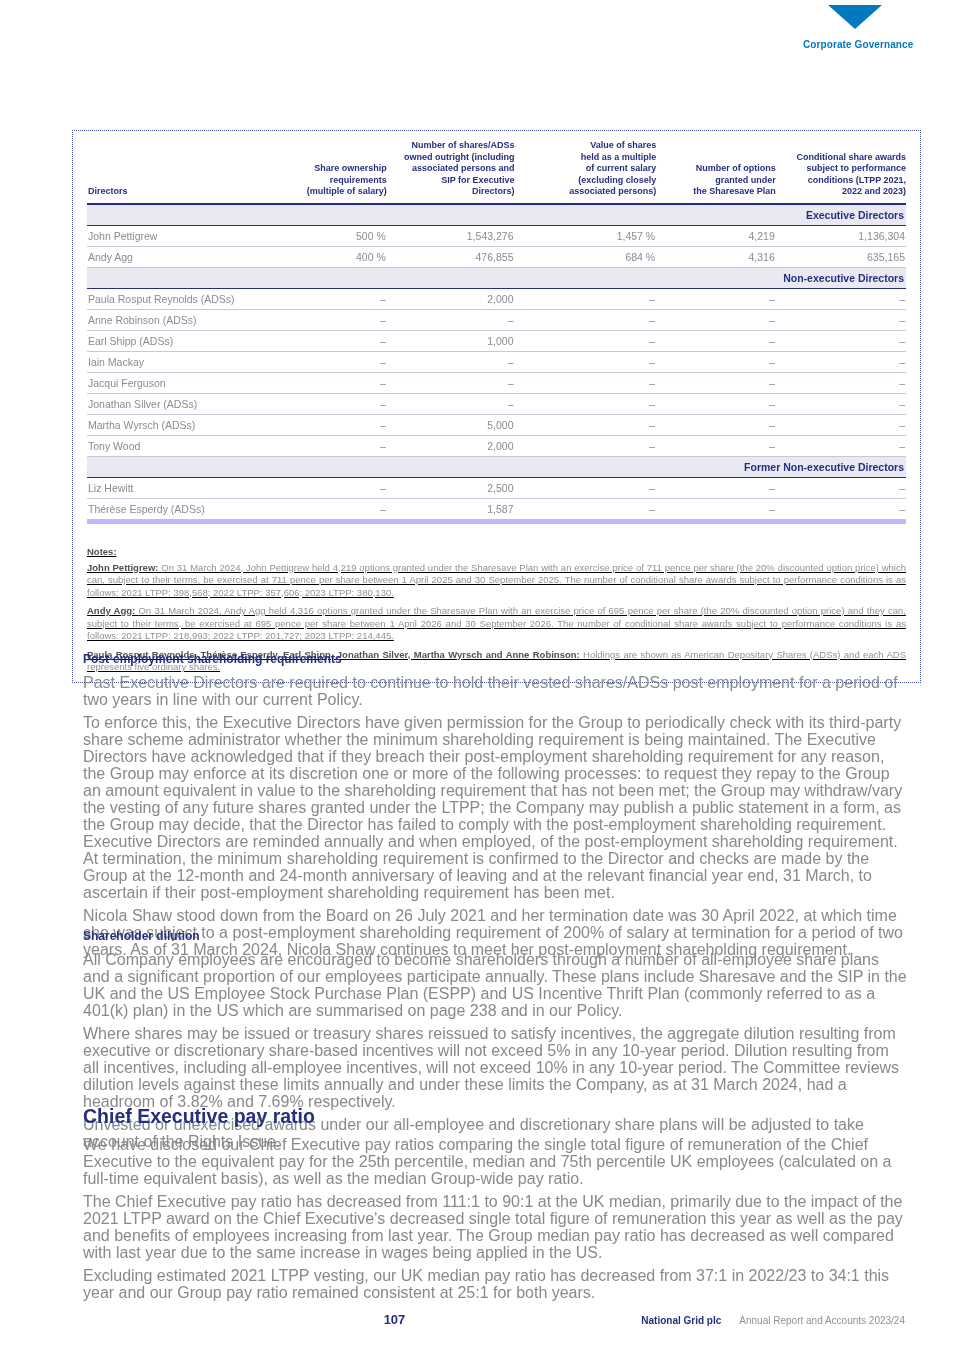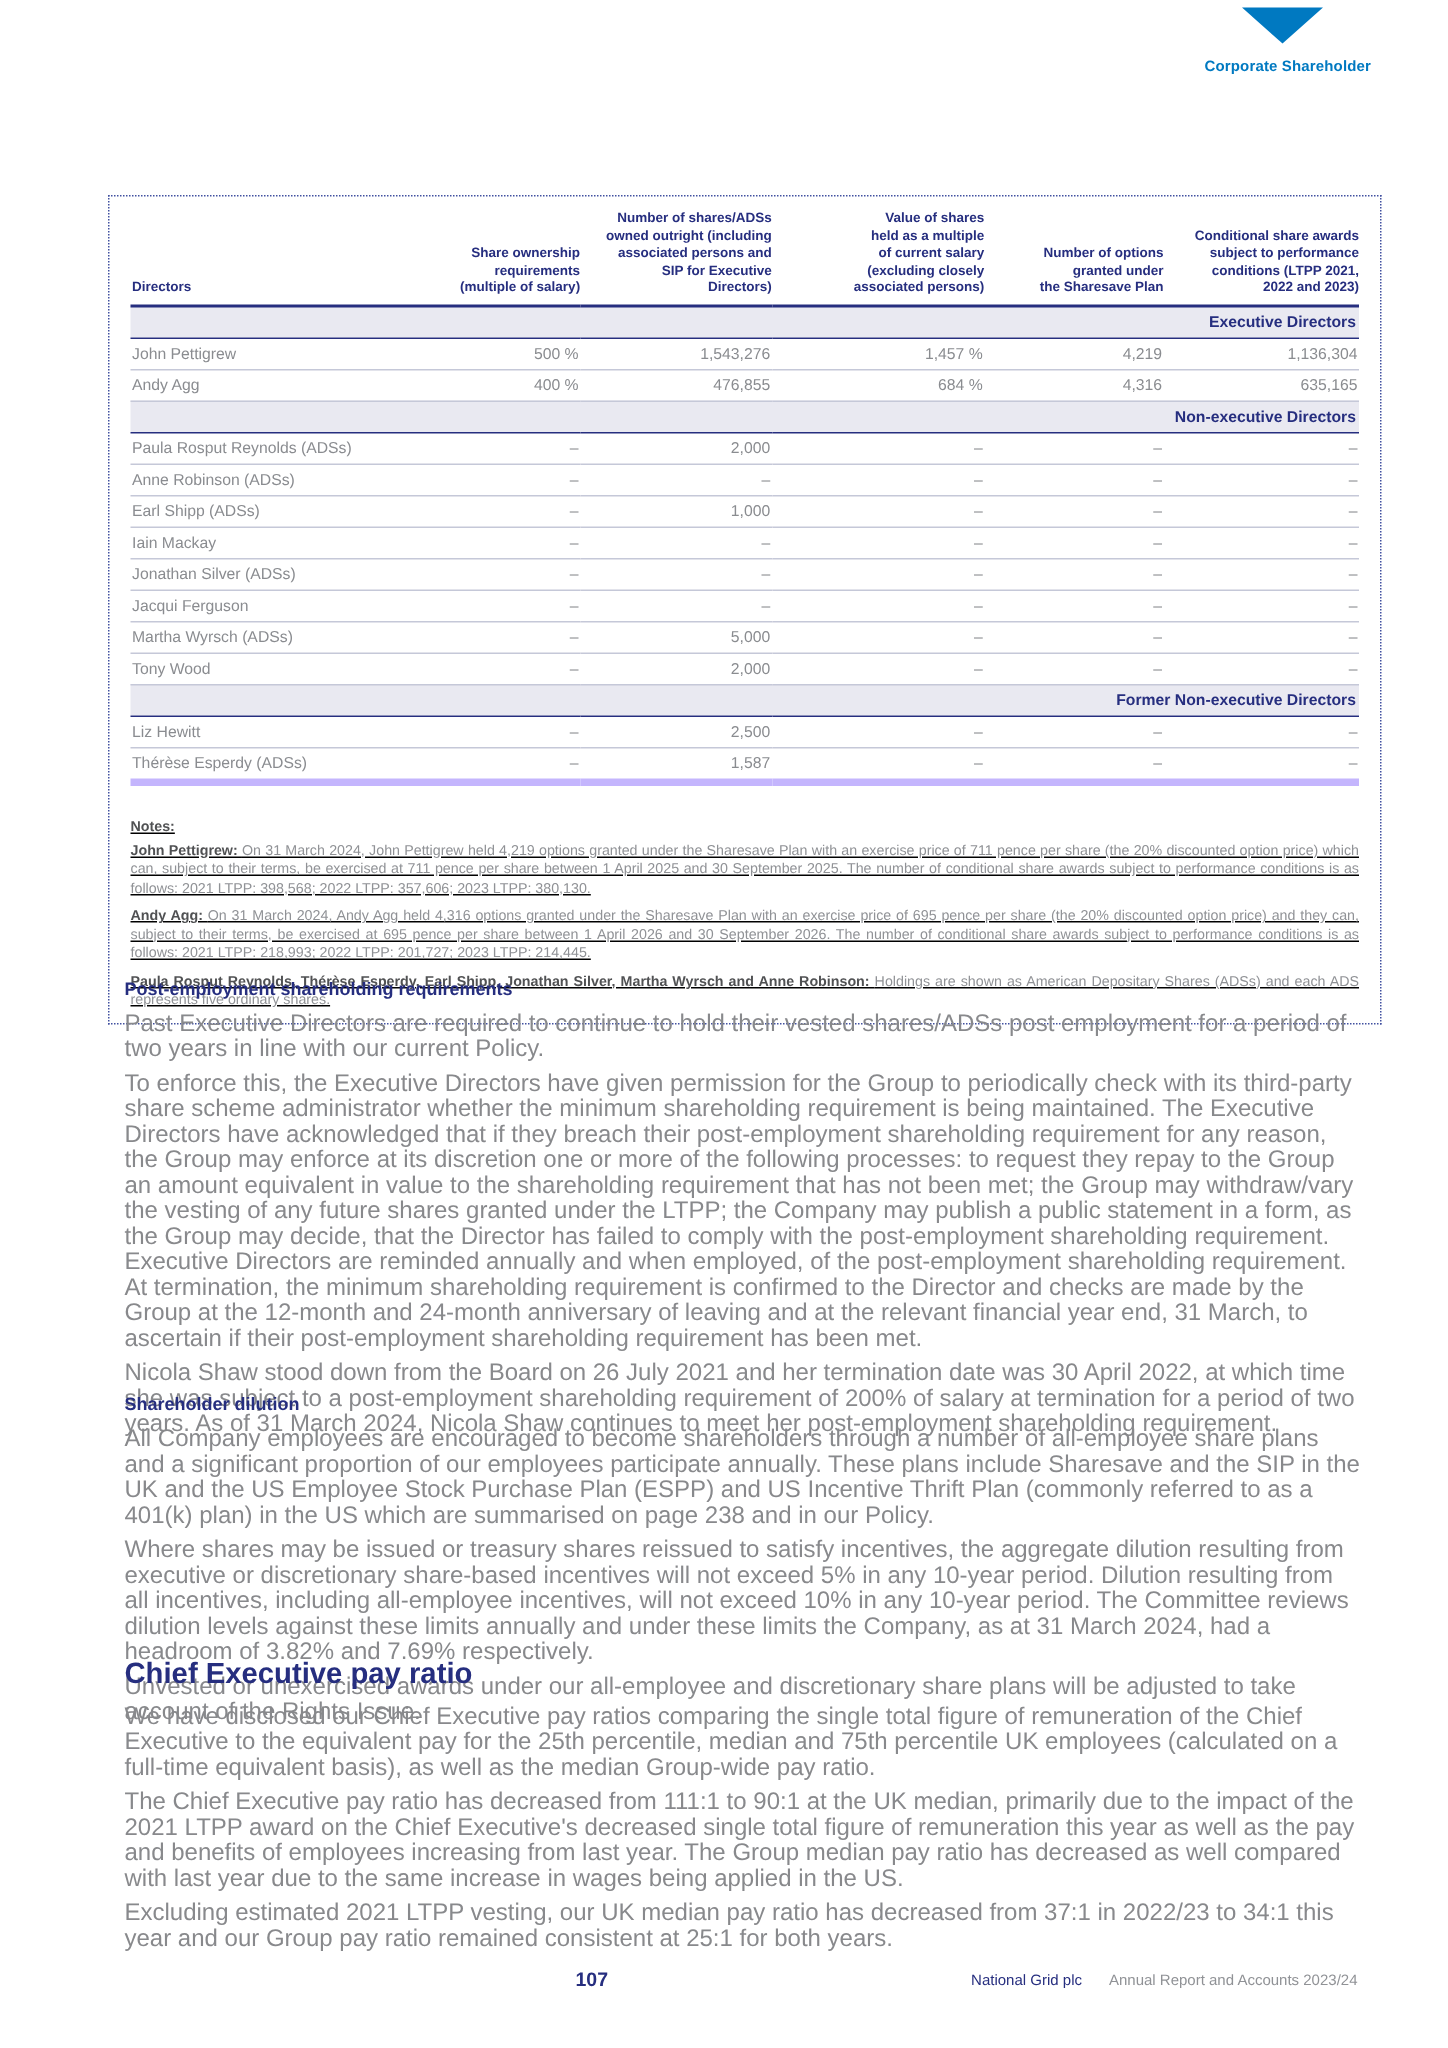--- a/index.html
+++ b/index.html
@@ -144,35 +144,35 @@
     color: #262e7f;
   }
   .footer-right {
     position: absolute;
     top: 1315px;
     right: 60px;
     font-size: 10px;
     white-space: nowrap;
   }
   .footer-company {
-    font-weight: normal;
+    font-weight: bold;
     color: #262e7f;
     margin-right: 18px;
     padding-left: 14px;
   }
   .footer-report { color: #909296; }
 </style>
 </head>
 <body>
 
 <div class="page">
 
   <div class="gov-tag">
     <div class="gov-triangle"></div>
-    <div class="gov-label">Corporate Shareholder</div>
+    <div class="gov-label">Corporate Governance</div>
   </div>
 
   <div class="table-box">
     <table class="directors">
       <colgroup>
         <col style="width:26.2%">
           <col style="width:10.4%">
           <col style="width:15.6%">
         <col style="width:17.3%">
           <col style="width:14.6%">
@@ -252,29 +252,29 @@
           </tr>
           <tr>
             <td class="name">Iain Mackay</td>
             <td>–</td>
             <td>–</td>
             <td>–</td>
             <td>–</td>
             <td>–</td>
           </tr>
           <tr>
+            <td class="name">Jacqui Ferguson</td>
+            <td>–</td>
+            <td>–</td>
+            <td>–</td>
+            <td>–</td>
+            <td>–</td>
+          </tr>
+          <tr>
             <td class="name">Jonathan Silver (ADSs)</td>
-            <td>–</td>
-            <td>–</td>
-            <td>–</td>
-            <td>–</td>
-            <td>–</td>
-          </tr>
-          <tr>
-            <td class="name">Jacqui Ferguson</td>
             <td>–</td>
             <td>–</td>
             <td>–</td>
             <td>–</td>
             <td>–</td>
           </tr>
           <tr>
             <td class="name">Martha Wyrsch (ADSs)</td>
             <td>–</td>
             <td>5,000</td>

